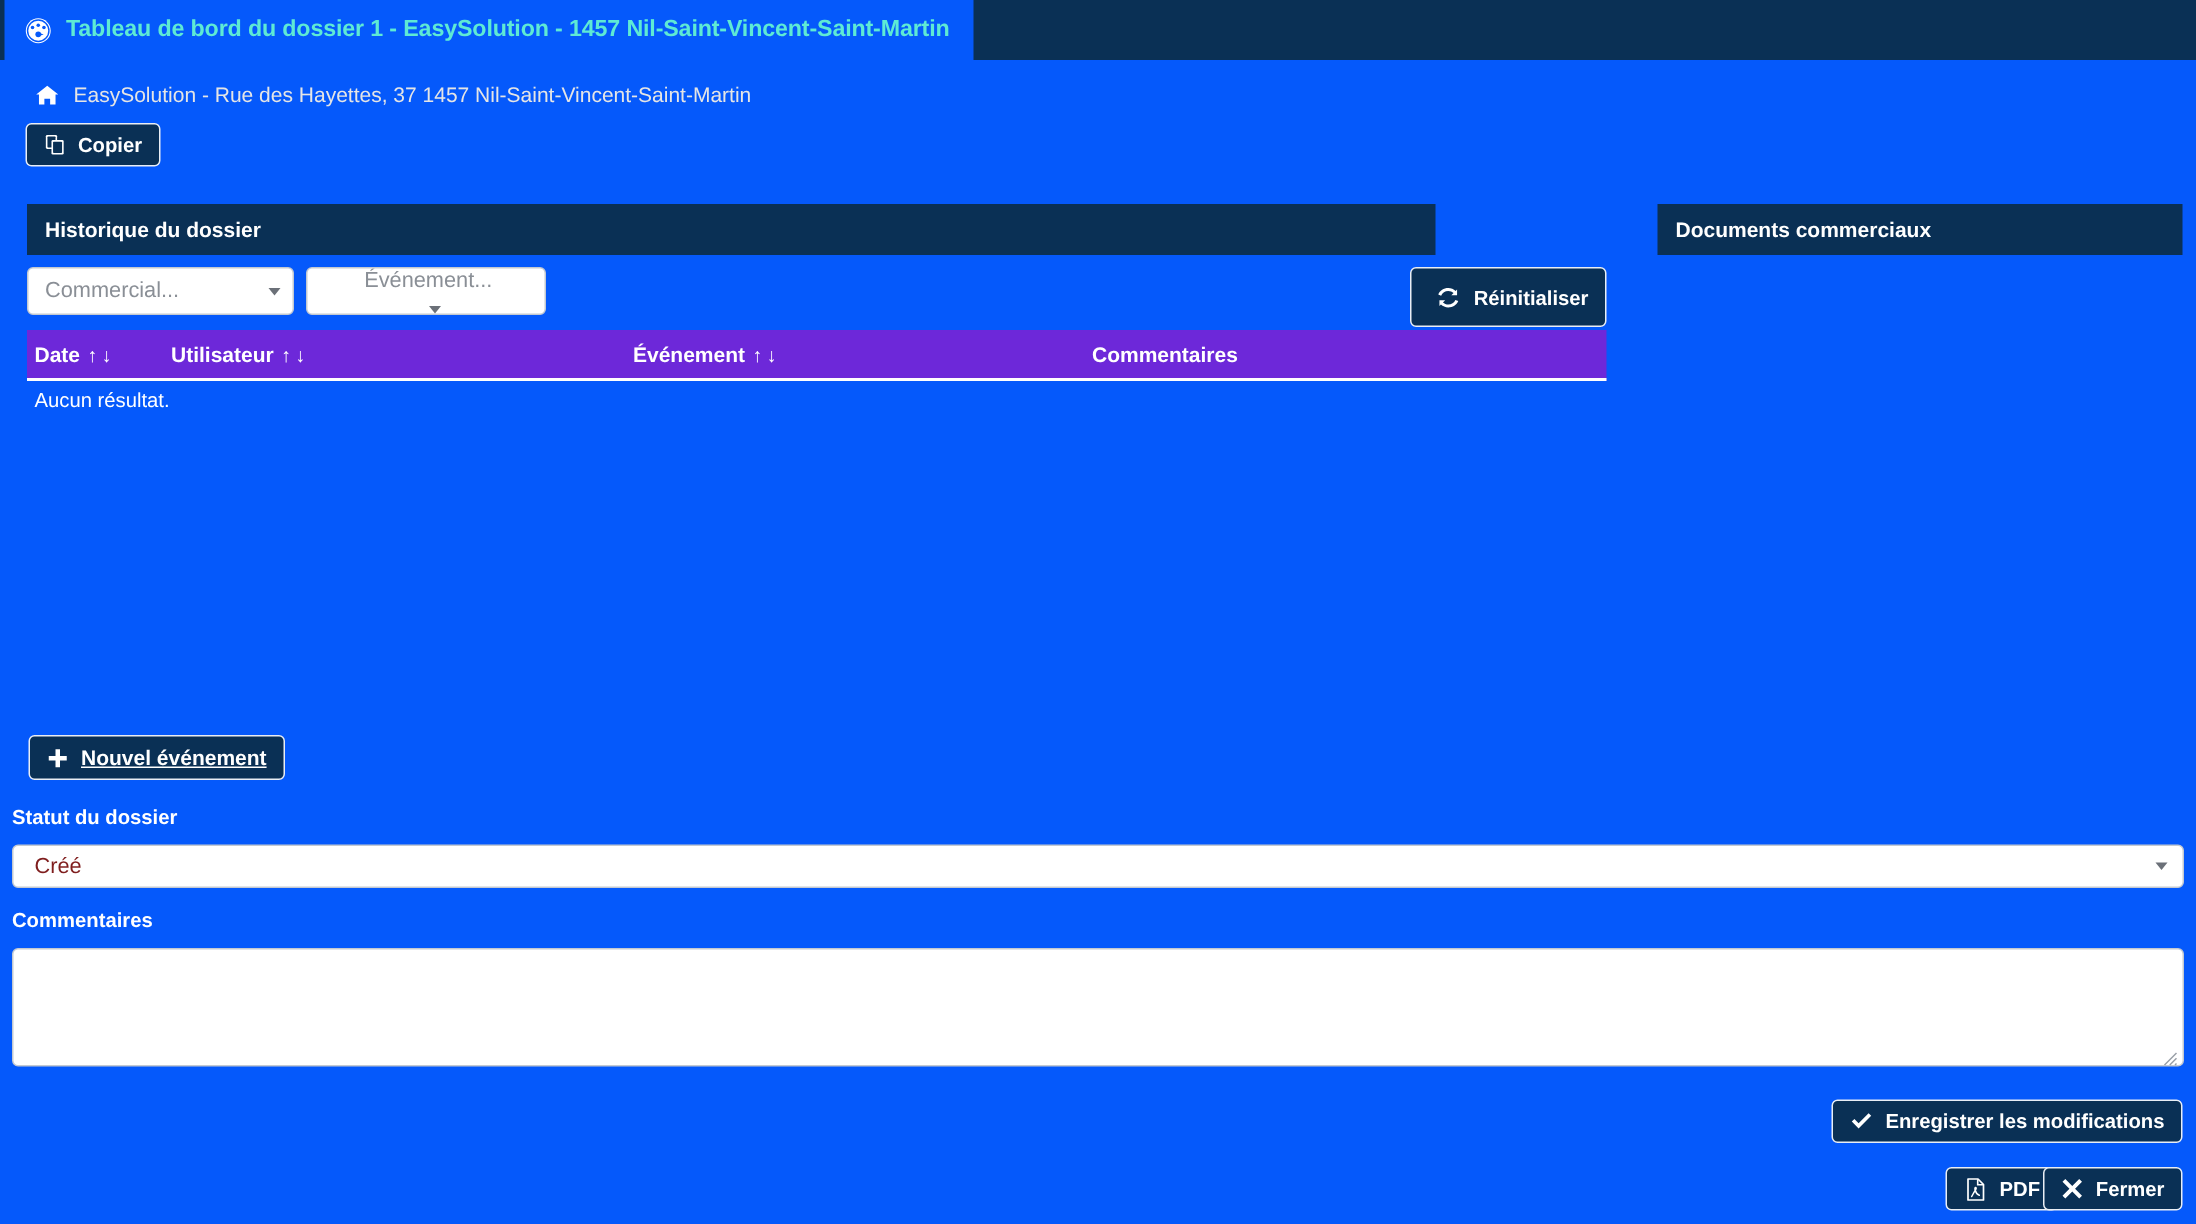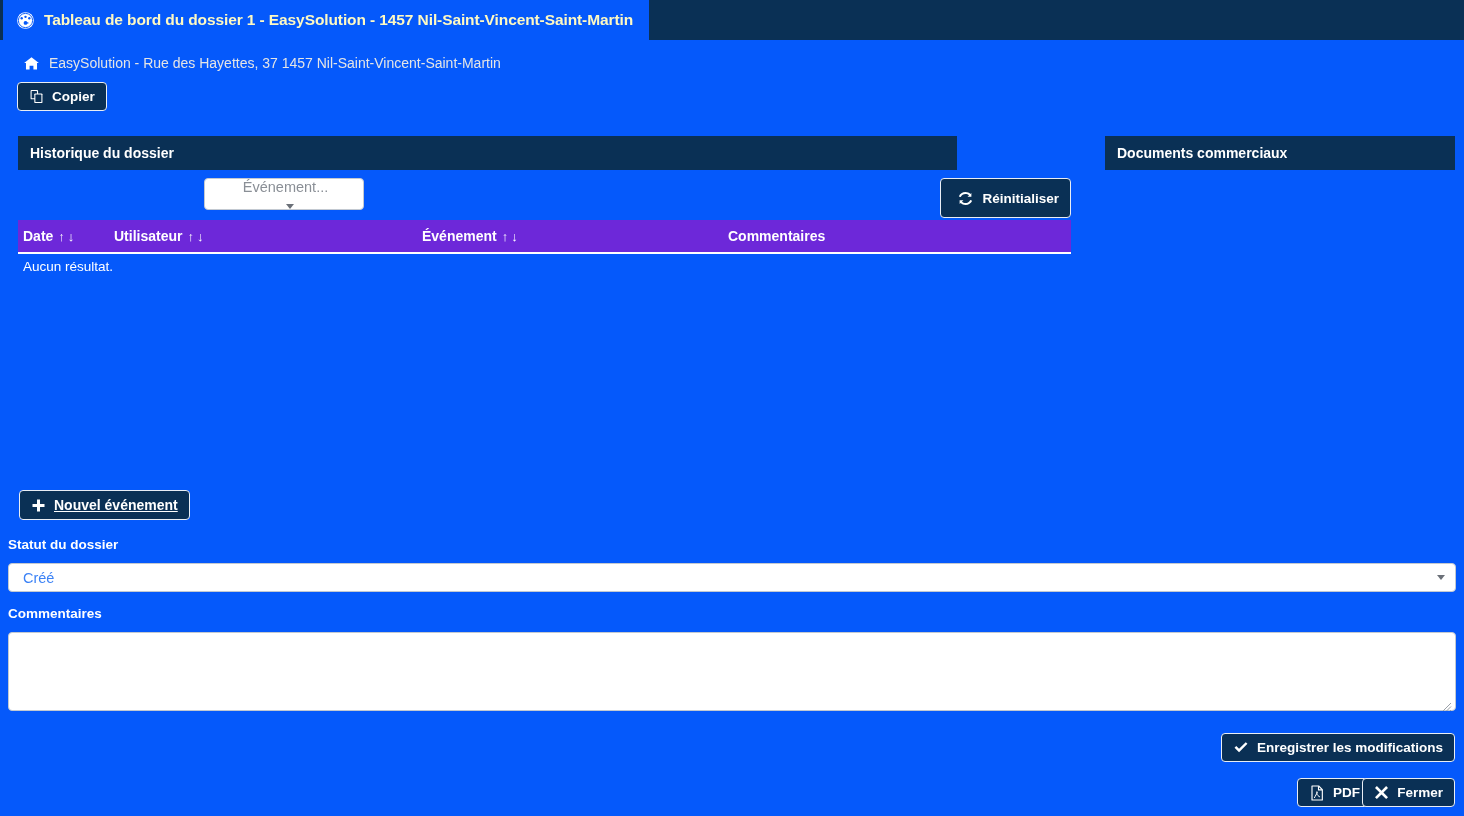--- a/index.html
+++ b/index.html
@@ -32,21 +32,21 @@
   }
   #titlebar-tab .tb-icon {
     width: 20px; height: 20px;
     margin-right: 9px;
     display: inline-flex; align-items: center; justify-content: center;
     flex: 0 0 auto;
   }
   #titlebar-tab .tb-text {
     font-size: 15.5px;
     font-weight: bold;
-    color: #fef9c3;
+    color: #5eead4;
     white-space: nowrap;
     letter-spacing: -0.1px;
   }
 
   
   #breadcrumb {
     position: absolute; left: 22px; top: 52px;
     display: flex; align-items: center;
     height: 22px;
   }
@@ -204,21 +204,21 @@
   #statut-label { position: absolute; left: 8px; top: 537px; }
   #statut-select {
     position: absolute; left: 8px; top: 563px;
     width: 1448px; height: 29px;
     background: #ffffff;
     border: 1px solid #c3c9d1;
     border-radius: 4px;
     display: flex; align-items: center;
     padding: 0 10px 0 14px;
     font-size: 14.5px;
-    color: #3b82f6;
+    color: #7f1d1d;
     cursor: pointer;
     user-select: none;
   }
   #statut-select .sel-label { flex: 1 1 auto; }
 
   #commentaires-label { position: absolute; left: 8px; top: 606px; }
   #commentaires-textarea {
     position: absolute; left: 8px; top: 632px;
     width: 1448px; height: 79px;
     background: #ffffff;
@@ -298,20 +298,24 @@
 <div class="panel-header" id="hist-panel-header">
   <span>Historique du dossier</span>
 </div>
 
 <div class="panel-header" id="docs-panel-header">
   <span>Documents commerciaux</span>
 </div>
 <div id="docs-panel-body"></div>
 
 <div id="filter-row">
+  <div class="sel-box" id="sel-commercial">
+    <span class="sel-label">Commercial...</span>
+    <span class="sel-caret"></span>
+  </div>
   <div class="sel-box" id="sel-evenement">
     <span class="sel-label">Événement...</span>
     <span class="sel-caret"></span>
   </div>
   <button class="btn-dark" id="reinit-btn">
     <span class="bico">
       <svg width="17" height="17" viewBox="0 0 24 24" aria-hidden="true">
         <path d="M20.3 4.2 L20.3 9.6 L14.9 9.6 L17.0 7.5 C15.7 6.3 13.9 5.6 12 5.6 C9.0 5.6 6.4 7.4 5.3 10.0 L2.6 9.0 C4.1 5.4 7.7 2.9 12 2.9 C14.7 2.9 17.1 3.9 18.9 5.6 Z" fill="#ffffff"></path>
         <path d="M3.7 19.8 L3.7 14.4 L9.1 14.4 L7.0 16.5 C8.3 17.7 10.1 18.4 12 18.4 C15.0 18.4 17.6 16.6 18.7 14.0 L21.4 15.0 C19.9 18.6 16.3 21.1 12 21.1 C9.3 21.1 6.9 20.1 5.1 18.4 Z" fill="#ffffff"></path>
       </svg>

